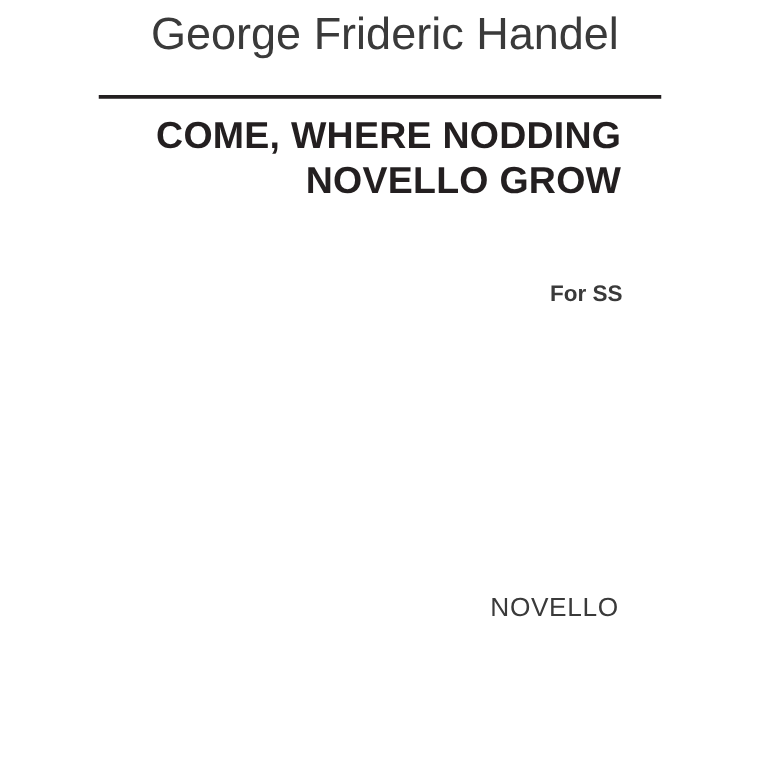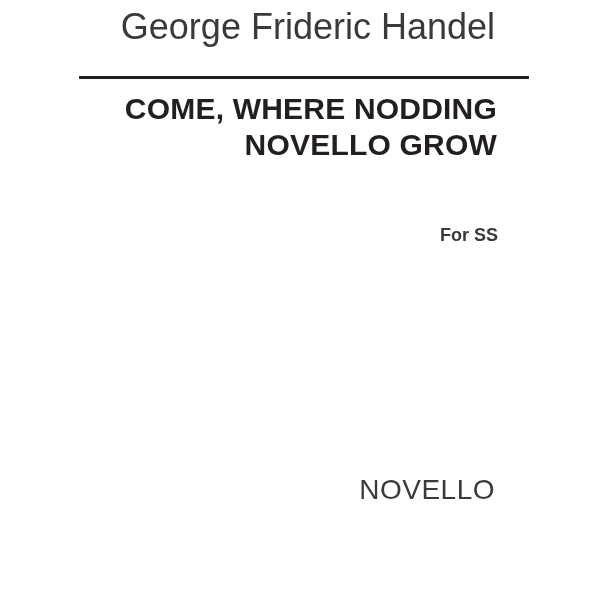--- a/index.html
+++ b/index.html
@@ -59,21 +59,21 @@
     line-height: 1;
     font-weight: 700;
     color: var(--ink-light, #3a3a3a);
     white-space: nowrap;
     margin-top: 29px;
   }
   .publisher {
     position: absolute;
     top: 476px;
     right: 115px;
-    font-size: 28px;
+    font-size: 21px;
     line-height: 1;
     font-weight: 400;
     letter-spacing: 0.5px;
     color: var(--ink-light, #3a3a3a);
     white-space: nowrap;
   }
 </style>
 </head>
 <body>
 

